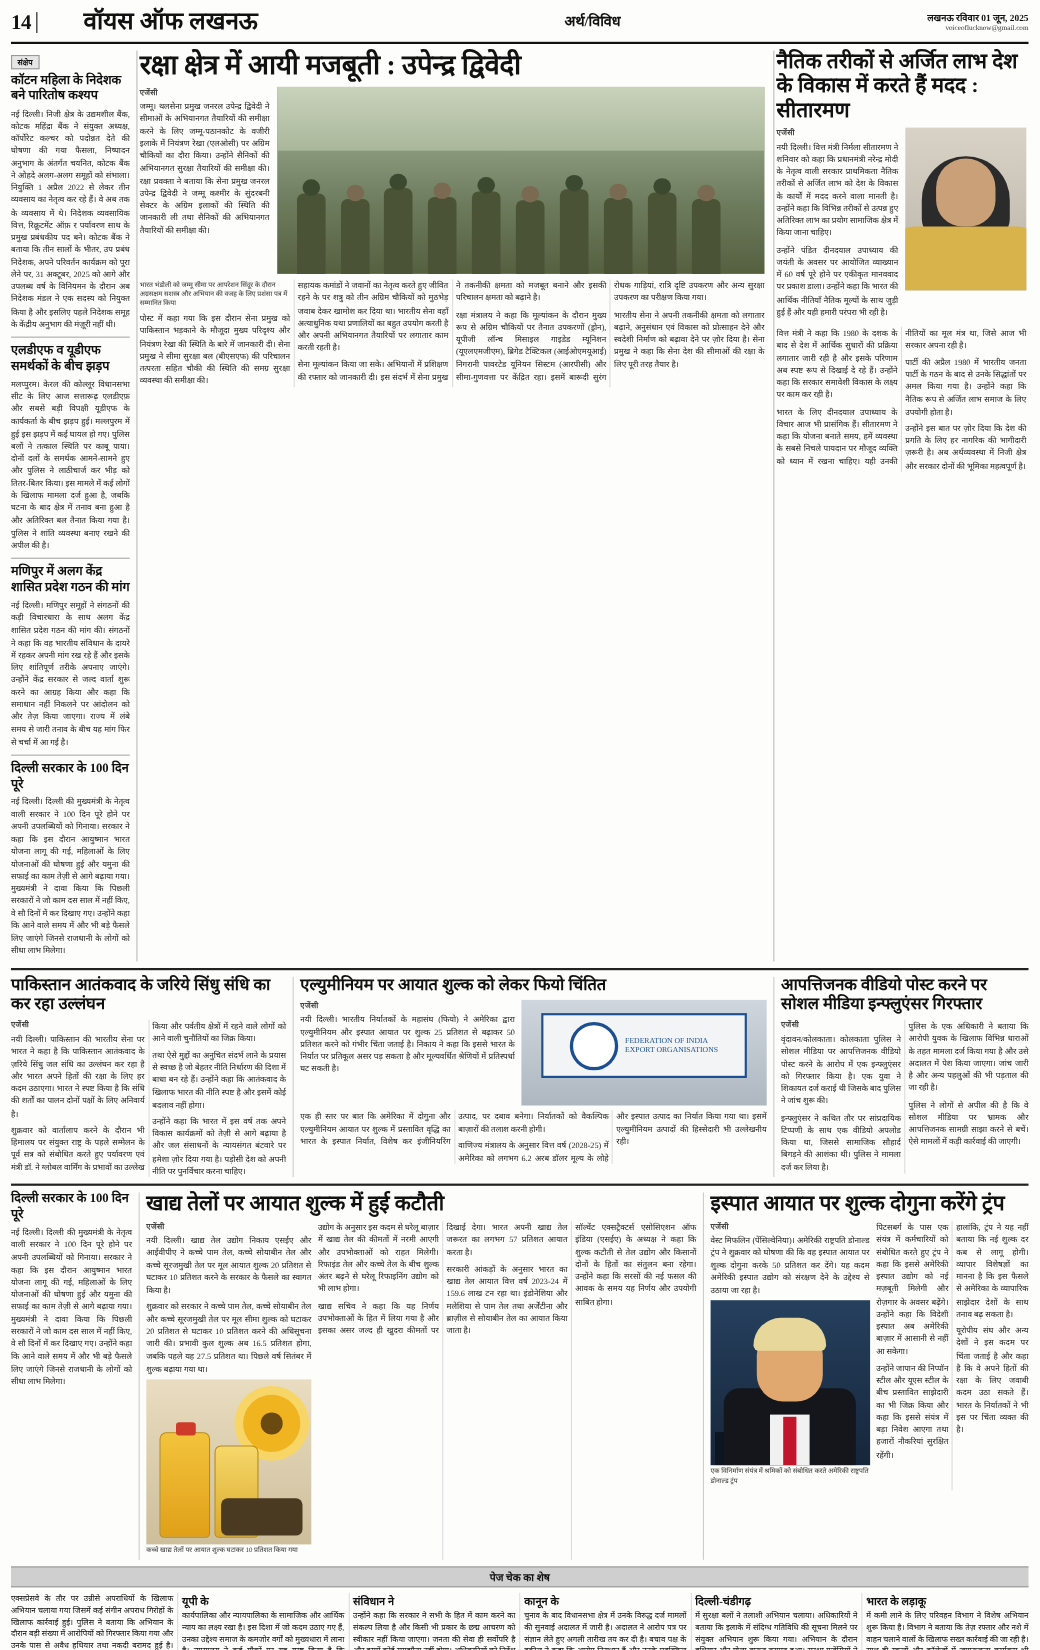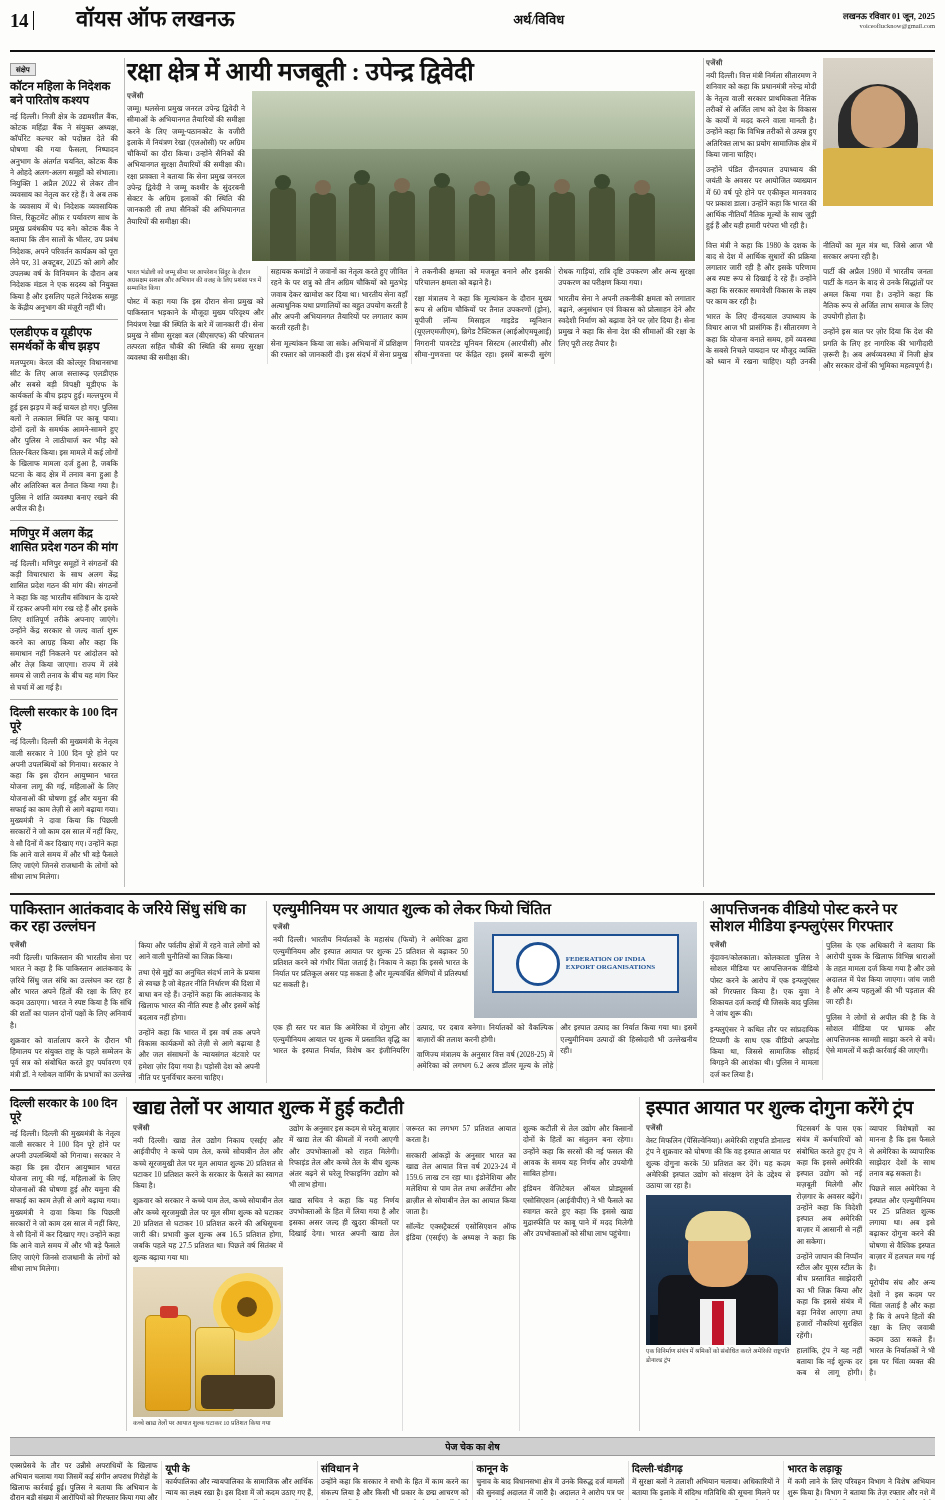--- a/index.html
+++ b/index.html
@@ -17,21 +17,21 @@
     padding: 8px 10px 14px 10px;
     position: relative;
   }
 
   
   .masthead {
     display: flex;
     align-items: flex-end;
     justify-content: space-between;
     border-bottom: 2px solid #111;
-    padding-bottom: 20px;
+    padding-bottom: 8px;
   }
   .mast-left { display:flex; align-items:flex-end; gap:6px; }
   .page-num {
     font-size: 19px; font-weight: bold; letter-spacing: -0.5px;
     border-right: 1px solid #111; padding-right: 5px; line-height: 1;
   }
   .mast-title {
     font-size: 22px; font-weight: bold; line-height: 1;
     font-family: "Liberation Serif", serif;
     margin-left: 36px;
@@ -110,21 +110,21 @@
   
   .ph-sitha { height: 148px; background: linear-gradient(#d9d2c6, #b9b2a6); }
   .ph-sitha .hair { position:absolute; left:50%; transform:translateX(-50%); bottom:46px; width:80px; height:76px; background:#2b2b2b; border-radius:42px 42px 20px 20px; }
   .ph-sitha .skin { position:absolute; left:50%; transform:translateX(-50%); bottom:58px; width:54px; height:62px; background:#caa079; border-radius:27px 27px 24px 24px; }
   .ph-sitha .sari { position:absolute; left:50%; transform:translateX(-50%); bottom:0; width:130px; height:58px; background:#d8b24a; border-radius:18px 18px 0 0; }
 
   
   .ph-fieo { height: 96px; background: linear-gradient(#cfd6dd, #aeb7c0); }
   .ph-fieo .board { position:absolute; left:8%; top:12%; width:84%; height:62%; background:#f2f4f6; border:2px solid #1c4f91; display:flex; align-items:center; justify-content:center; }
   .ph-fieo .board .logo { width:44px; height:44px; border-radius:50%; border:3px solid #1c4f91; margin-right:6px; background:#fff; }
-  .ph-fieo .board .txt { font-size:7px; font-weight:bold; color:#1c4f91; line-height:1.1; text-align:left; }
+  .ph-fieo .board .txt { font-size:7px; font-weight:normal; color:#1c4f91; line-height:1.1; text-align:left; }
 
   
   .ph-oil { height: 150px; background: linear-gradient(#e9dcc0,#cdbf9c); }
   .ph-oil .bottle { position:absolute; bottom:6px; left:12px; width:46px; height:96px; background:linear-gradient(#f3c33c,#e0a018); border-radius:6px 6px 4px 4px; border:1px solid #b98b12; }
   .ph-oil .bottle:after { content:""; position:absolute; top:-10px; left:14px; width:18px; height:12px; background:#cf3b2a; border-radius:3px; }
   .ph-oil .bottle2 { position:absolute; bottom:6px; left:62px; width:40px; height:84px; background:linear-gradient(#f6d86a,#d9a92c); border-radius:6px 6px 4px 4px; border:1px solid #b98b12; }
   .ph-oil .sunflower { position:absolute; right:10px; top:14px; width:52px; height:52px; background:#f0b421; border-radius:50%; box-shadow:0 0 0 8px #f7d667; }
   .ph-oil .sunflower:after { content:""; position:absolute; inset:16px; background:#6b4a12; border-radius:50%; }
   .ph-oil .seeds { position:absolute; right:8px; bottom:8px; width:74px; height:34px; background:#4a3a22; border-radius:6px; }
 
@@ -211,20 +211,21 @@
         <p class="caption-txt">भारत भंडोली को जम्मू सीमा पर आपरेशन सिंदूर के दौरान अग्रसक्षम सशस्त्र और अभियान की वजह के लिए प्रशंसा पत्र में सम्मानित किया</p>
         <p class="body">पोस्ट में कहा गया कि इस दौरान सेना प्रमुख को पाकिस्तान भड़काने के मौजूदा मुख्य परिदृश्य और नियंत्रण रेखा की स्थिति के बारे में जानकारी दी। सेना प्रमुख ने सीमा सुरक्षा बल (बीएसएफ) की परिचालन तत्परता सहित चौकी की स्थिति की समग्र सुरक्षा व्यवस्था की समीक्षा की।</p>
         <p class="body">सहायक कमांडों ने जवानों का नेतृत्व करते हुए जीवित रहने के पर शत्रु को तीन अग्रिम चौकियों को मुठभेड़ जवाब देकर खामोश कर दिया था। भारतीय सेना वहाँ अत्याधुनिक यथा प्रणालियों का बहुत उपयोग करती है और अपनी अभियानगत तैयारियों पर लगातार काम करती रहती है।</p>
         <p class="body">सेना मूल्यांकन किया जा सके। अभियानों में प्रशिक्षण की रफ्तार को जानकारी दी। इस संदर्भ में सेना प्रमुख ने तकनीकी क्षमता को मजबूत बनाने और इसकी परिचालन क्षमता को बढ़ाने है।</p>
         <p class="body">रक्षा मंत्रालय ने कहा कि मूल्यांकन के दौरान मुख्य रूप से अग्रिम चौकियों पर तैनात उपकरणों (ड्रोन), यूपीजी लॉन्च मिसाइल गाइडेड म्यूनिशन (यूएलएमजीएम), ब्रिगेड टैक्टिकल (आईओएमयूआई) निगरानी पावरटेड यूनियन सिस्टम (आरपीसी) और सीमा-गुणवत्ता पर केंद्रित रहा। इसमें बारूदी सुरंग रोधक गाड़ियां, रात्रि दृष्टि उपकरण और अन्य सुरक्षा उपकरण का परीक्षण किया गया।</p>
         <p class="body">भारतीय सेना ने अपनी तकनीकी क्षमता को लगातार बढ़ाने, अनुसंधान एवं विकास को प्रोत्साहन देने और स्वदेशी निर्माण को बढ़ावा देने पर ज़ोर दिया है। सेना प्रमुख ने कहा कि सेना देश की सीमाओं की रक्षा के लिए पूरी तरह तैयार है।</p>
       </div>
     </div>
 
     <div class="col-right rule-v sub">
+      <h2 class="head-lg">नैतिक तरीकों से अर्जित लाभ देश के विकास में करते हैं मदद : सीतारमण</h2>
       <div style="display:flex; gap:6px;">
         <div style="flex:1 1 50%;">
           <div class="kicker">एजेंसी</div>
           <p class="body">नयी दिल्ली। वित्त मंत्री निर्मला सीतारमण ने शनिवार को कहा कि प्रधानमंत्री नरेन्द्र मोदी के नेतृत्व वाली सरकार प्राथमिकता नैतिक तरीकों से अर्जित लाभ को देश के विकास के कार्यों में मदद करने वाला मानती है। उन्होंने कहा कि विभिन्न तरीकों से उत्पन्न हुए अतिरिक्त लाभ का प्रयोग सामाजिक क्षेत्र में किया जाना चाहिए।</p>
           <p class="body">उन्होंने पंडित दीनदयाल उपाध्याय की जयंती के अवसर पर आयोजित व्याख्यान में 60 वर्ष पूरे होने पर एकीकृत मानववाद पर प्रकाश डाला। उन्होंने कहा कि भारत की आर्थिक नीतियाँ नैतिक मूल्यों के साथ जुड़ी हुई हैं और यही हमारी परंपरा भी रही है।</p>
         </div>
         <div style="flex:1 1 50%;">
           <div class="photo ph-sitha">
             <div class="hair"></div>
             <div class="sari"></div>
@@ -312,21 +313,20 @@
             <div class="bottle2"></div>
             <div class="seeds"></div>
           </div>
           <p class="caption-txt">कच्चे खाद्य तेलों पर आयात शुल्क घटाकर 10 प्रतिशत किया गया</p>
         </div>
         <div style="flex:1 1 auto;" class="cols3">
           <p class="body">उद्योग के अनुसार इस कदम से घरेलू बाज़ार में खाद्य तेल की कीमतों में नरमी आएगी और उपभोक्ताओं को राहत मिलेगी। रिफाइंड तेल और कच्चे तेल के बीच शुल्क अंतर बढ़ने से घरेलू रिफाइनिंग उद्योग को भी लाभ होगा।</p>
           <p class="body">खाद्य सचिव ने कहा कि यह निर्णय उपभोक्ताओं के हित में लिया गया है और इसका असर जल्द ही खुदरा कीमतों पर दिखाई देगा। भारत अपनी खाद्य तेल जरूरत का लगभग 57 प्रतिशत आयात करता है।</p>
           <p class="body">सरकारी आंकड़ों के अनुसार भारत का खाद्य तेल आयात वित्त वर्ष 2023-24 में 159.6 लाख टन रहा था। इंडोनेशिया और मलेशिया से पाम तेल तथा अर्जेंटीना और ब्राज़ील से सोयाबीन तेल का आयात किया जाता है।</p>
           <p class="body">सॉल्वेंट एक्सट्रैक्टर्स एसोसिएशन ऑफ इंडिया (एसईए) के अध्यक्ष ने कहा कि शुल्क कटौती से तेल उद्योग और किसानों दोनों के हितों का संतुलन बना रहेगा। उन्होंने कहा कि सरसों की नई फसल की आवक के समय यह निर्णय और उपयोगी साबित होगा।</p>
-          <p class="body">इंडियन वेजिटेबल ऑयल प्रोड्यूसर्स एसोसिएशन (आईवीपीए) ने भी फैसले का स्वागत करते हुए कहा कि इससे खाद्य मुद्रास्फीति पर काबू पाने में मदद मिलेगी और उपभोक्ताओं को सीधा लाभ पहुंचेगा।</p>
         </div>
       </div>
     </div>
 
     <div class="divider-col" style="flex:0 0 296px;">
       <h2 class="head-lg">इस्पात आयात पर शुल्क दोगुना करेंगे ट्रंप</h2>
       <div style="display:flex; gap:6px;">
         <div style="flex:0 0 50%;">
           <div class="kicker">एजेंसी</div>
           <p class="body">वेस्ट मिफलिन (पेंसिल्वेनिया)। अमेरिकी राष्ट्रपति डोनाल्ड ट्रंप ने शुक्रवार को घोषणा की कि वह इस्पात आयात पर शुल्क दोगुना करके 50 प्रतिशत कर देंगे। यह कदम अमेरिकी इस्पात उद्योग को संरक्षण देने के उद्देश्य से उठाया जा रहा है।</p>
@@ -337,21 +337,20 @@
             <div class="tie"></div>
             <div class="face"></div>
             <div class="hair"></div>
           </div>
           <p class="caption-txt">एक विनिर्माण संयंत्र में श्रमिकों को संबोधित करते अमेरिकी राष्ट्रपति डोनाल्ड ट्रंप</p>
         </div>
         <div style="flex:1 1 auto;" class="cols2">
           <p class="body">पिटसबर्ग के पास एक संयंत्र में कर्मचारियों को संबोधित करते हुए ट्रंप ने कहा कि इससे अमेरिकी इस्पात उद्योग को नई मज़बूती मिलेगी और रोज़गार के अवसर बढ़ेंगे। उन्होंने कहा कि विदेशी इस्पात अब अमेरिकी बाज़ार में आसानी से नहीं आ सकेगा।</p>
           <p class="body">उन्होंने जापान की निप्पॉन स्टील और यूएस स्टील के बीच प्रस्तावित साझेदारी का भी जिक्र किया और कहा कि इससे संयंत्र में बड़ा निवेश आएगा तथा हजारों नौकरियां सुरक्षित रहेंगी।</p>
           <p class="body">हालांकि, ट्रंप ने यह नहीं बताया कि नई शुल्क दर कब से लागू होगी। व्यापार विशेषज्ञों का मानना है कि इस फैसले से अमेरिका के व्यापारिक साझेदार देशों के साथ तनाव बढ़ सकता है।</p>
-          <p class="body">पिछले साल अमेरिका ने इस्पात और एल्युमीनियम पर 25 प्रतिशत शुल्क लगाया था। अब इसे बढ़ाकर दोगुना करने की घोषणा से वैश्विक इस्पात बाज़ार में हलचल मच गई है।</p>
           <p class="body">यूरोपीय संघ और अन्य देशों ने इस कदम पर चिंता जताई है और कहा है कि वे अपने हितों की रक्षा के लिए जवाबी कदम उठा सकते हैं। भारत के निर्यातकों ने भी इस पर चिंता व्यक्त की है।</p>
         </div>
       </div>
     </div>
   </div>
 
   <div class="sec-label">पेज चेक का शेष</div>
 
   <div class="pej-grid">
     <div class="pej-item">

